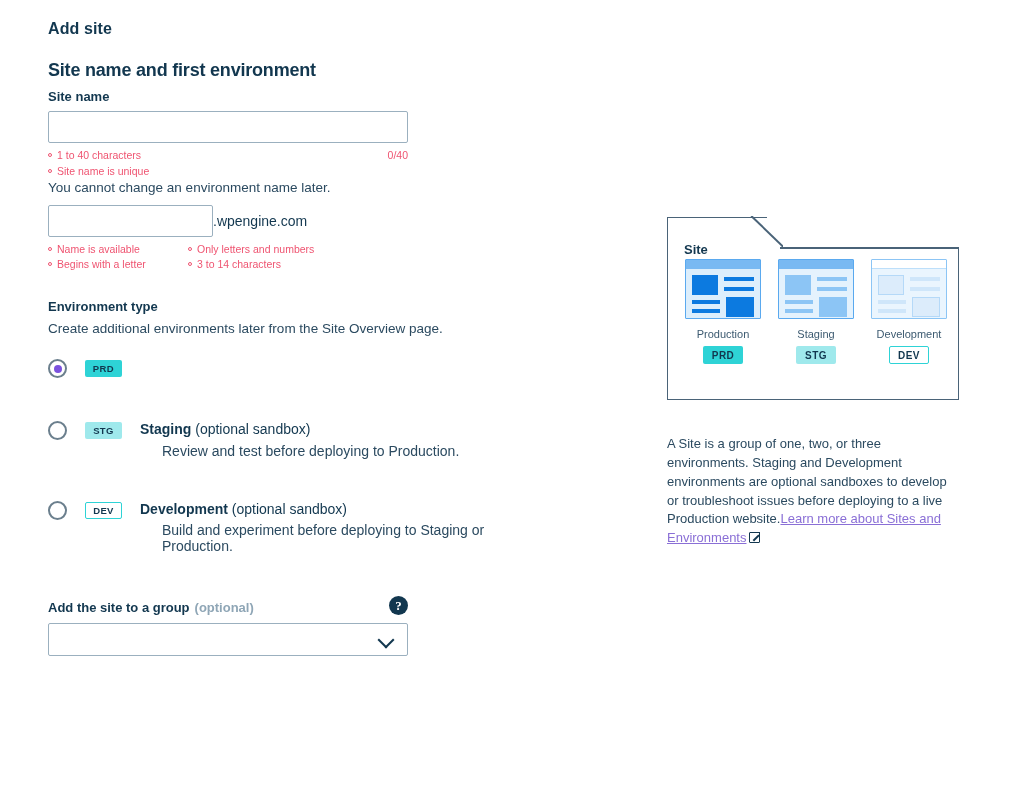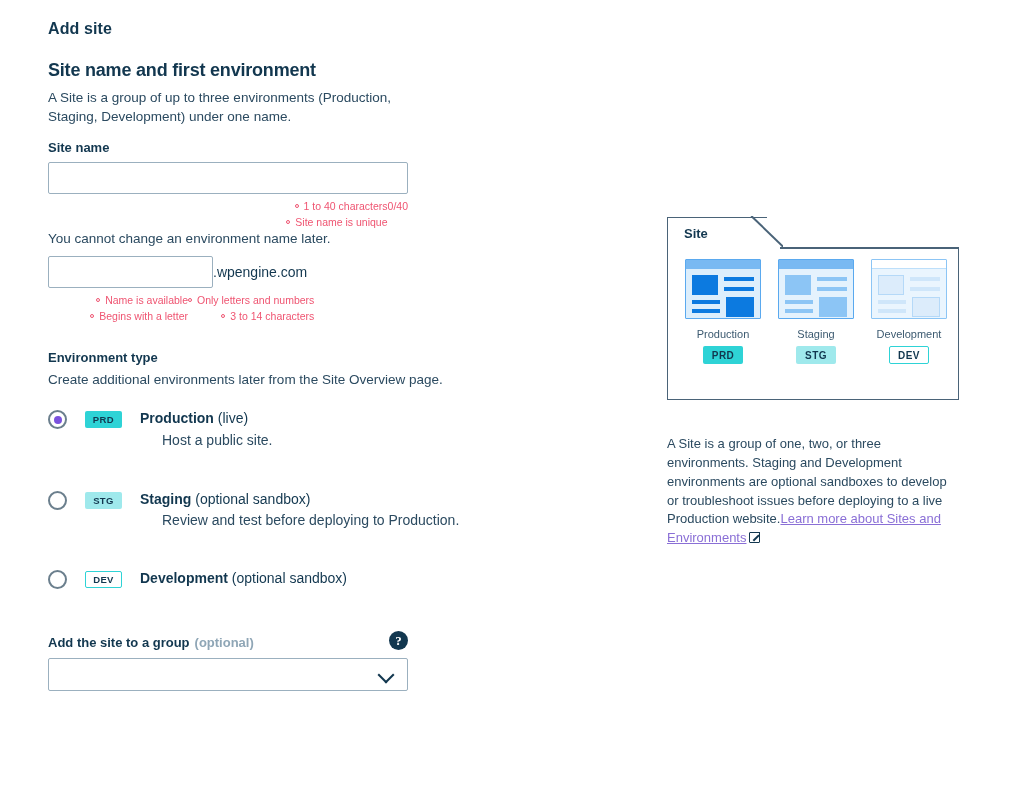--- a/index.html
+++ b/index.html
@@ -39,21 +39,21 @@
   .txtinput {
     display: block; height: 32px; border: 1px solid #9bb0bf;
     background: #fff; border-radius: 2px; outline: none;
     font-family: "Liberation Sans", sans-serif; font-size: 13px;
     color: #12374f; padding: 0 8px; width: 100%;
   }
   .input-wide { width: 360px; }
   .input-env  { width: 165px; }
 
   .valrow { display: flex; margin-top: 5px; width: 360px; }
-  .valcol { display: flex; flex-direction: column; align-items: flex-end; }
+  .valcol { display: flex; flex-direction: column; }
   .valcol.c1 { width: 140px; }
   .vitem {
     font-size: 10.5px; color: #ef5471; line-height: 1.5;
     display: flex; align-items: flex-start; white-space: nowrap;
   }
   .vdot {
     display: inline-block; width: 4px; height: 4px; border-radius: 50%;
     border: 1px solid #ef5471; margin: 5px 5px 0 0; flex: none;
   }
   .counter {
@@ -114,21 +114,21 @@
   }
 
   
   .aside { position: absolute; left: 667px; top: 217px; width: 292px; }
   .folder { position: relative; width: 292px; height: 183px; }
   .tab {
     position: absolute; left: 0; top: 0; width: 100px; height: 31px;
     border-left: 1.5px solid #4a6378; border-top: 1.5px solid #4a6378;
   }
   .tab-label {
-    position: absolute; left: 16px; top: 8px;
+    position: absolute; left: 16px; top: 24px;
     font-size: 13px; font-weight: bold; color: #12374f;
   }
   .tab-diag {
     position: absolute; left: 82px; top: -1px; width: 34px; height: 33px;
     overflow: hidden;
   }
   .tab-diag::after {
     content: ""; position: absolute; left: -4px; top: 15px;
     width: 46px; height: 1.5px; background: #4a6378;
     transform: rotate(44deg); transform-origin: center;
@@ -179,21 +179,20 @@
 </style>
 </head>
 <body>
 
 <div class="page">
 
   <div class="form-col">
 
     <div class="crumb">Add site</div>
     <h1 class="h1">Site name and first environment</h1>
-    <p class="intro">A Site is a group of up to three environments (Production, Staging, Development) under one name.</p>
 
     <div class="flabel">Site name</div>
     <input class="txtinput input-wide" type="text" placeholder="" style="">
 
     <div class="valrow">
       <div class="valcol" style="flex:1">
         <div class="vitem">
           <span class="vdot"></span>
           <span>1 to 40 characters</span>
         </div>
@@ -234,27 +233,20 @@
         </div>
       </div>
     </div>
 
     <div class="flabel" style="margin-top:26px">Environment type</div>
     <div class="fhint">Create additional environments later from the Site Overview page.</div>
 
     <div class="opt">
       <span class="radio on"></span>
       <span class="badge prd">PRD</span>
-      <span class="opt-body">
-        <span class="opt-title">
-          <b>Production</b>
-          <span>(live)</span>
-        </span>
-        <div class="opt-desc">Host a public site.</div>
-      </span>
     </div>
 
     <div class="opt" style="margin-top:42px">
       <span class="radio"></span>
       <span class="badge stg">STG</span>
       <span class="opt-body">
         <span class="opt-title">
           <b>Staging</b>
           <span>(optional sandbox)</span>
         </span>
@@ -263,20 +255,21 @@
     </div>
 
     <div class="opt" style="margin-top:41px">
       <span class="radio"></span>
       <span class="badge dev">DEV</span>
       <span class="opt-body">
         <span class="opt-title">
           <b>Development</b>
           <span>(optional sandbox)</span>
         </span>
+        <div class="opt-desc">Build and experiment before deploying to Staging or Production.</div>
       </span>
     </div>
 
     <div class="group-head">
       <span class="group-label">Add the site to a group</span>
       <span class="group-opt">(optional)</span>
       <span class="help">?</span>
     </div>
     <div class="selwrap">
       <div class="selbox"></div>

